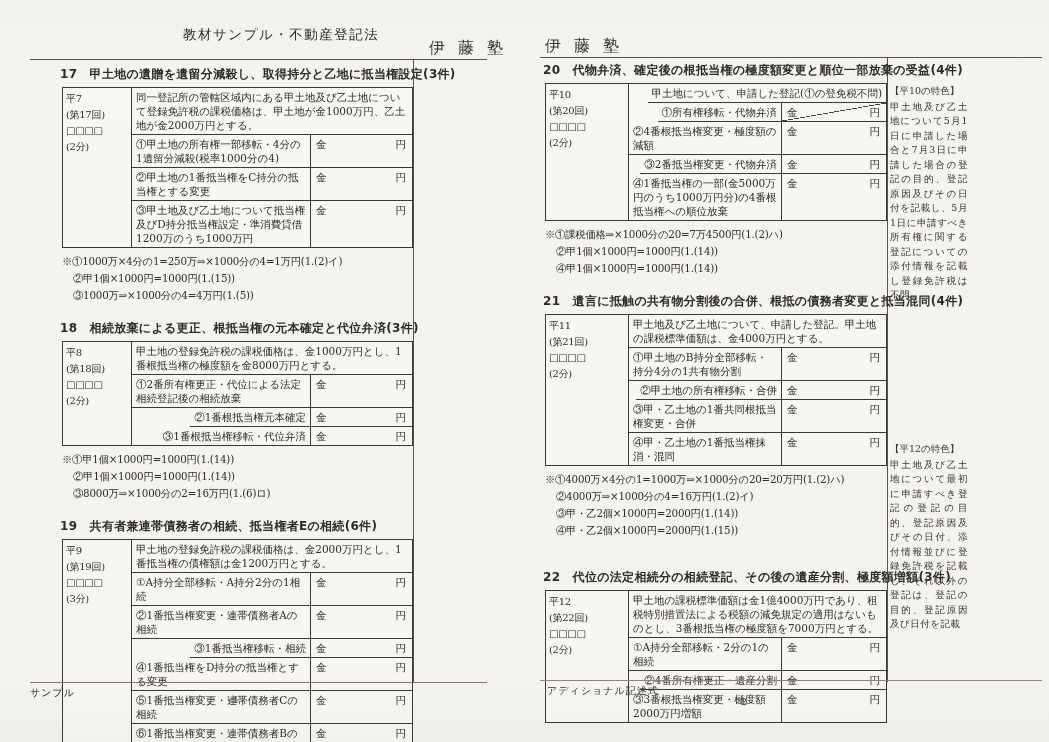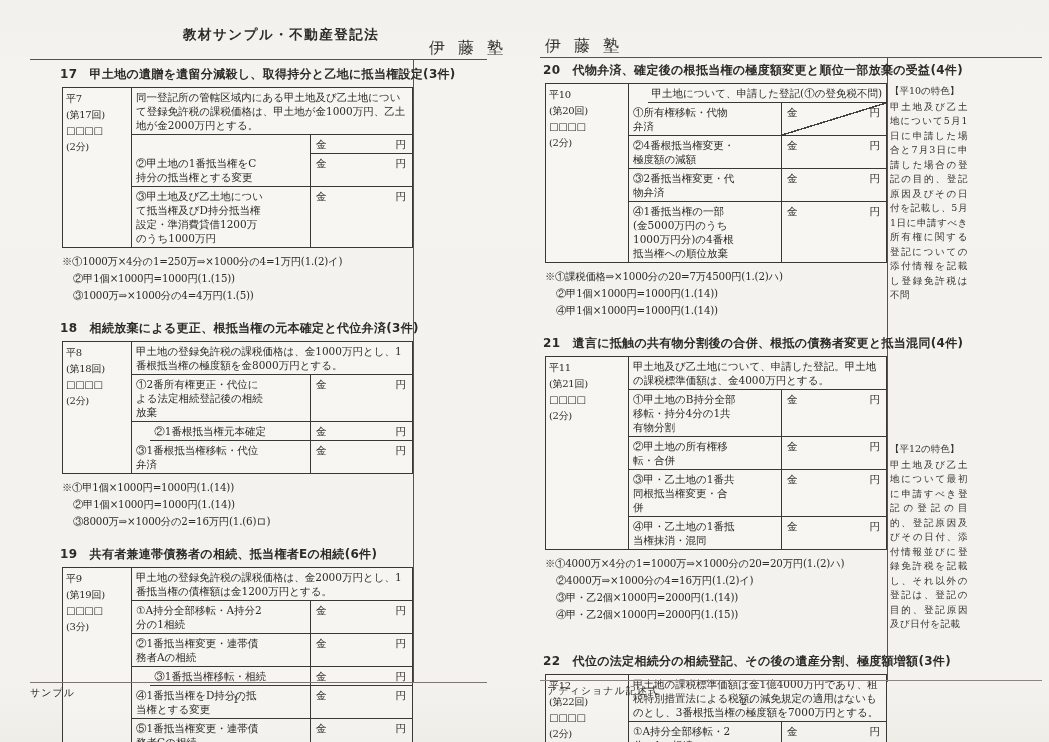--- a/index.html
+++ b/index.html
@@ -6,21 +6,21 @@
   #sheet{
     position:relative;width:1049px;height:742px;overflow:hidden;
     background:#f4f2ee;
     background-image:linear-gradient(180deg,#f2f0ec 0%,#f5f3ef 8%,#f4f2ee 92%,#efede8 100%);
     color:#2d2b28;
     font-family:"DejaVu Serif","Liberation Serif",serif;
   }
   .gothic{font-family:"DejaVu Sans","Liberation Sans",sans-serif;}
   .abs{position:absolute;}
 
-  #doc-title{left:183px;top:26px;font-size:13.5px;font-weight:bold;letter-spacing:1.5px;}
+  #doc-title{left:183px;top:26px;font-size:13.5px;font-weight:normal;letter-spacing:1.5px;}
   .brand{font-size:16px;letter-spacing:4px;color:#35332f;}
   #brand-left{left:429px;top:38px;}
   #brand-right{left:545px;top:36px;}
 
   .hrule{height:1px;background:#56534d;}
   #lrule{left:30px;top:59px;width:457px;height:1.4px;}
   #rrule{left:540px;top:57px;width:502px;}
   .vdiv{width:1px;background:#56534d;}
   #ldiv{left:413px;top:59px;height:623px;}
   #rdiv{left:887px;top:57px;height:625px;}
@@ -29,21 +29,21 @@
   #right-sections{left:545px;top:62px;width:342px;}
   .qsection + .qsection{margin-top:16px;}
   #right-sections .qsection:nth-child(3){margin-top:30px;}
 
   .qtitle{font-size:12px;font-weight:bold;margin:0 0 4px -2px;letter-spacing:0.3px;white-space:nowrap;}
   .qtable{display:flex;border:1.6px solid #3a3833;background:rgba(255,255,255,0.25);}
   .qlabel{width:62px;flex:0 0 auto;border-right:1px solid #3a3833;padding:3px 3px;font-size:10px;line-height:16px;letter-spacing:-0.3px;}
   .pright .qlabel{width:76px;}
   .qbody{flex:1;display:flex;flex-direction:column;min-width:0;align-items:flex-end;}
   .qcond{border-bottom:1px solid #3a3833;padding:2px 4px;font-size:10.5px;line-height:14px;}
-  .qrow{display:flex;border-bottom:1px solid #3a3833;gap:40px;}
+  .qrow{display:flex;border-bottom:1px solid #3a3833;}
   .qrow:last-child{border-bottom:none;}
   .qdesc{flex:1;padding:2px 4px;font-size:10.5px;line-height:14px;min-width:0;}
   .qamt{width:90px;flex:0 0 auto;border-left:1px solid #3a3833;display:flex;justify-content:space-between;align-items:flex-start;padding:2px 6px 2px 5px;font-size:10.5px;line-height:14px;position:relative;}
   .pright .qamt{width:93px;}
   .qamt.struck::before{content:"";position:absolute;inset:0;
     background:linear-gradient(to bottom right,transparent 48.8%,#45433e 48.8%,#45433e 51.2%,transparent 51.2%);}
   .qnotes{margin-top:5px;font-size:10.3px;line-height:17px;letter-spacing:-0.2px;}
   .note-line{padding-left:11px;white-space:nowrap;}
   .note-line:first-child{padding-left:0;}
 
@@ -79,20 +79,21 @@
         <div class="qtable">
           <div class="qlabel">
             <div>平7</div>
             <div>(第17回)</div>
             <div>□□□□</div>
             <div>(2分)</div>
           </div>
           <div class="qbody">
             <div class="qcond">同一登記所の管轄区域内にある甲土地及び乙土地について登録免許税の課税価格は、甲土地が金1000万円、乙土地が金2000万円とする。</div>
             <div class="qrow">
+              <div class="qdesc">①甲土地の所有権一部移転・4分の1遺留分減殺(税率1000分の4)</div>
               <div class="qamt">
                 <span>金</span>
                 <span>円</span>
               </div>
             </div>
             <div class="qrow">
               <div class="qdesc">②甲土地の1番抵当権をC持分の抵当権とする変更</div>
               <div class="qamt">
                 <span>金</span>
                 <span>円</span>

